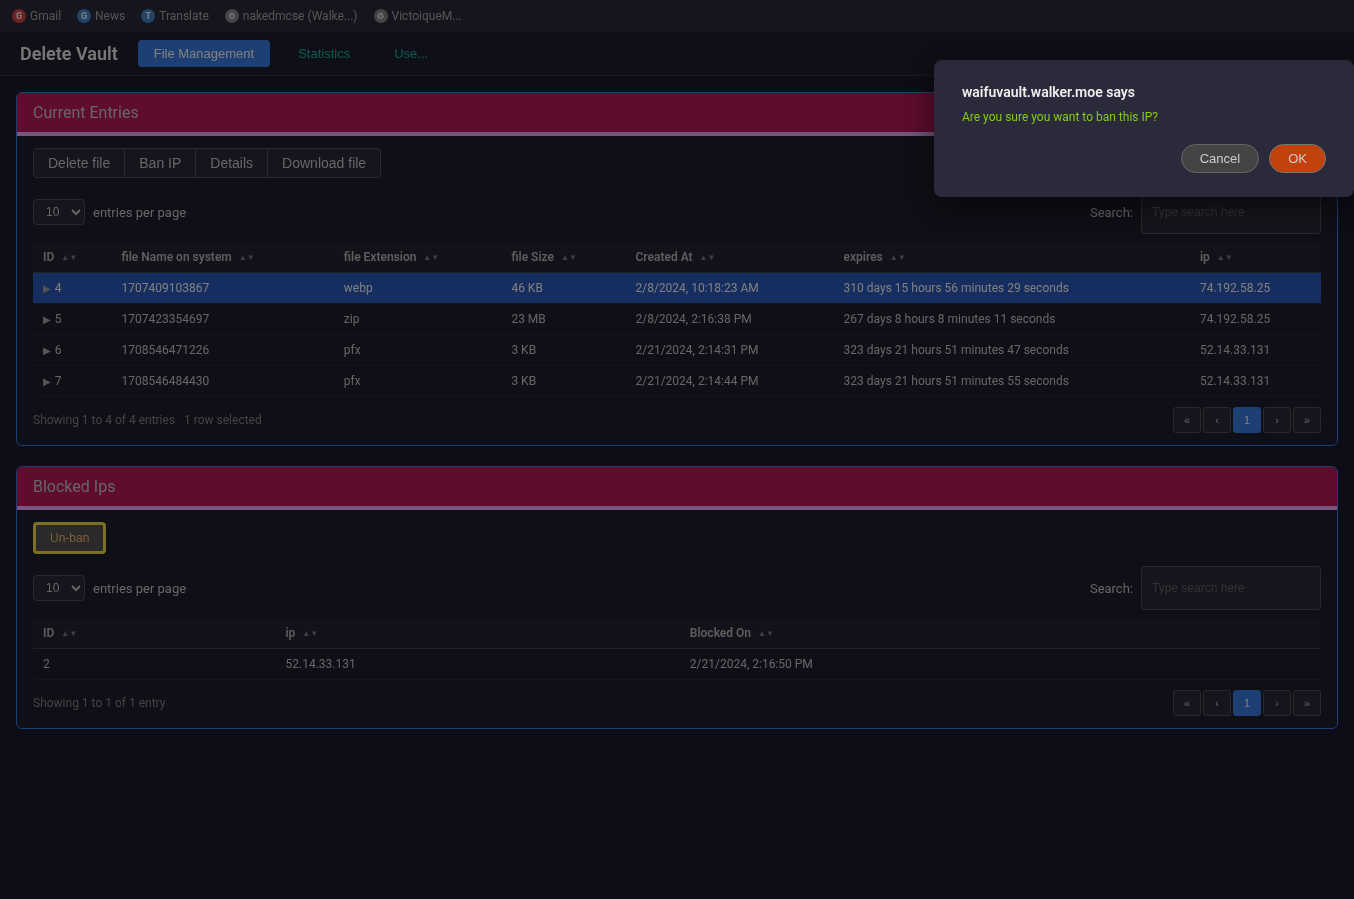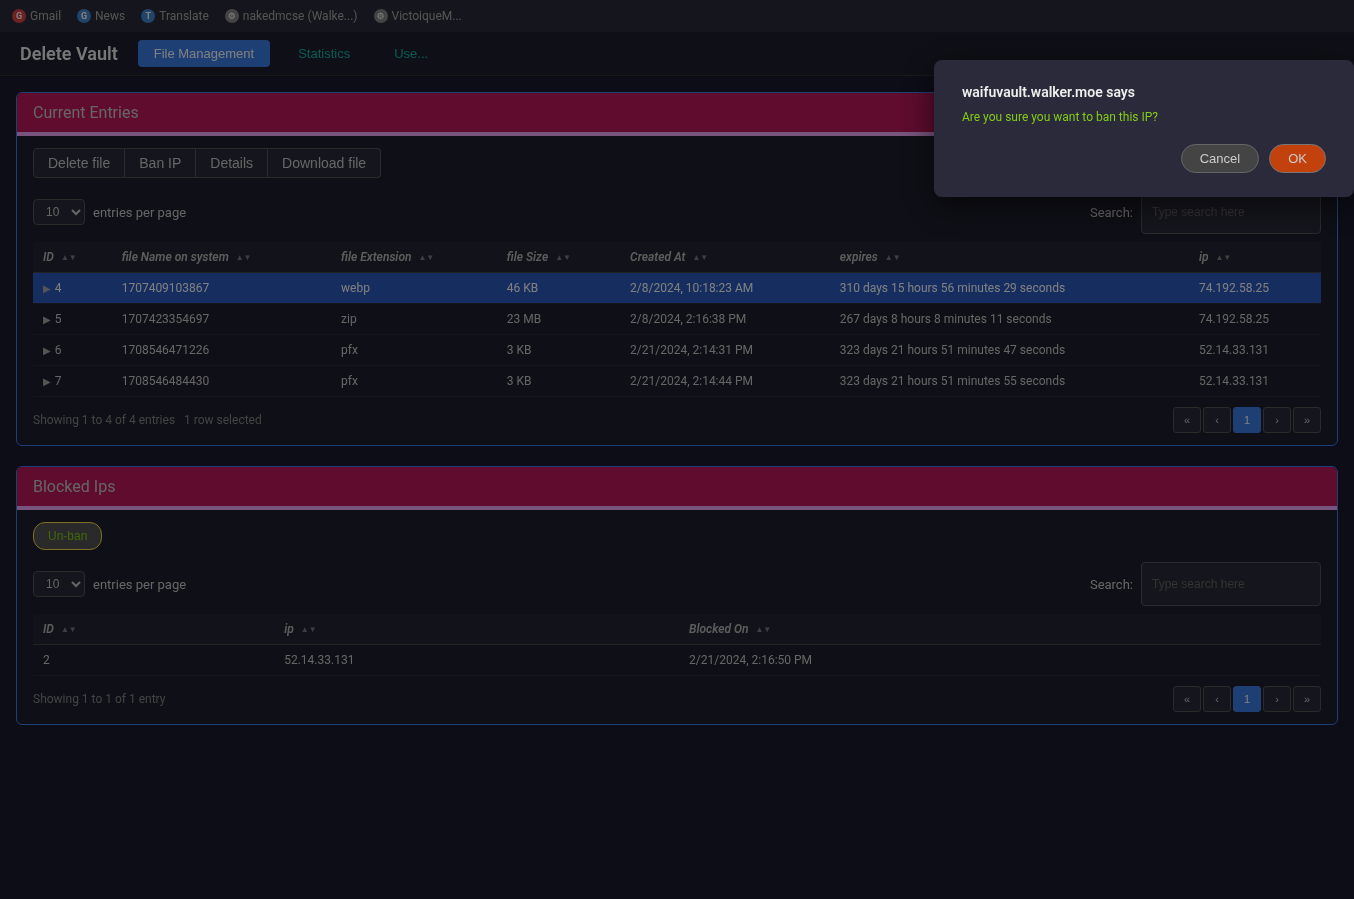--- a/index.html
+++ b/index.html
@@ -159,21 +159,20 @@
     }
     .data-table th {
       background: #252535;
       color: #bbb;
       padding: 8px 10px;
       text-align: left;
       border-bottom: 1px solid #444;
       white-space: nowrap;
       font-weight: 600;
       font-size: 12px;
-      font-style: italic;
     }
     .data-table th .sort-arrows {
       display: inline-flex;
       flex-direction: column;
       margin-left: 4px;
       font-size: 8px;
       opacity: 0.6;
       vertical-align: middle;
     }
     .data-table td {
@@ -280,23 +279,23 @@
       color: #ccc;
       border-radius: 20px;
       cursor: pointer;
       font-size: 13px;
     }
 
     
     .unban-btn {
       padding: 6px 14px;
       background: #555;
-      border: 1px solid #fde047;
-      color: #84cc16;
-      border-radius: 12px;
+      border: 3px solid #fde047;
+      color: #fdba74;
+      border-radius: 4px;
       cursor: pointer;
       font-size: 12px;
       margin-bottom: 12px;
     }
   </style>
 </head>
 <body>
 
 <div class="browser-bar">
   <div class="browser-bar-item">

